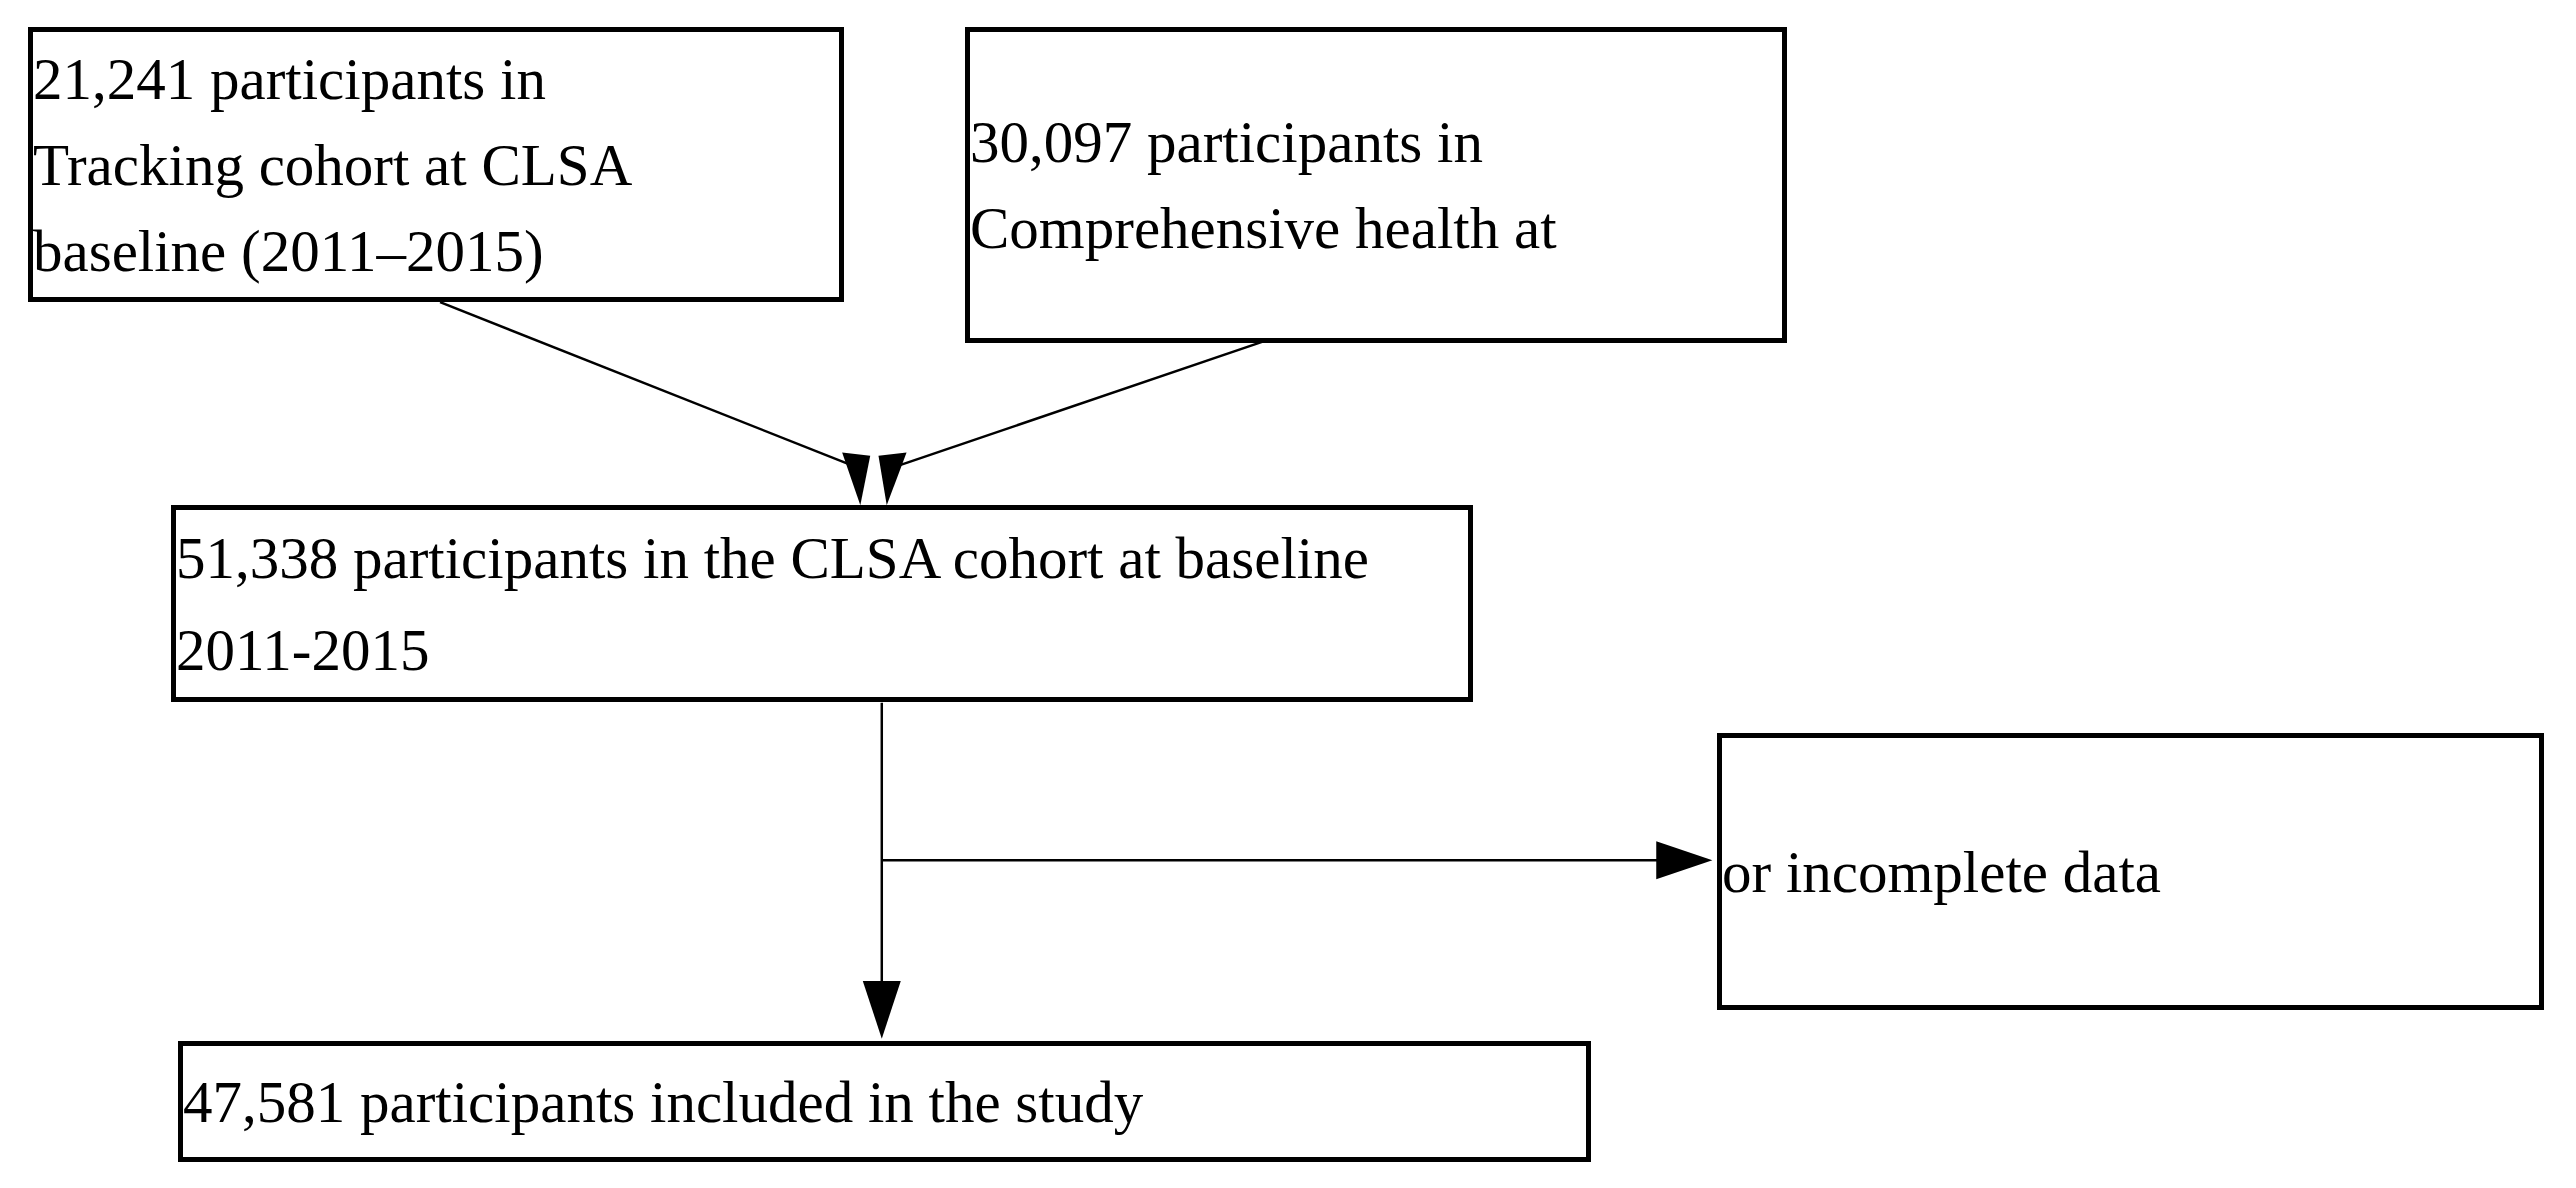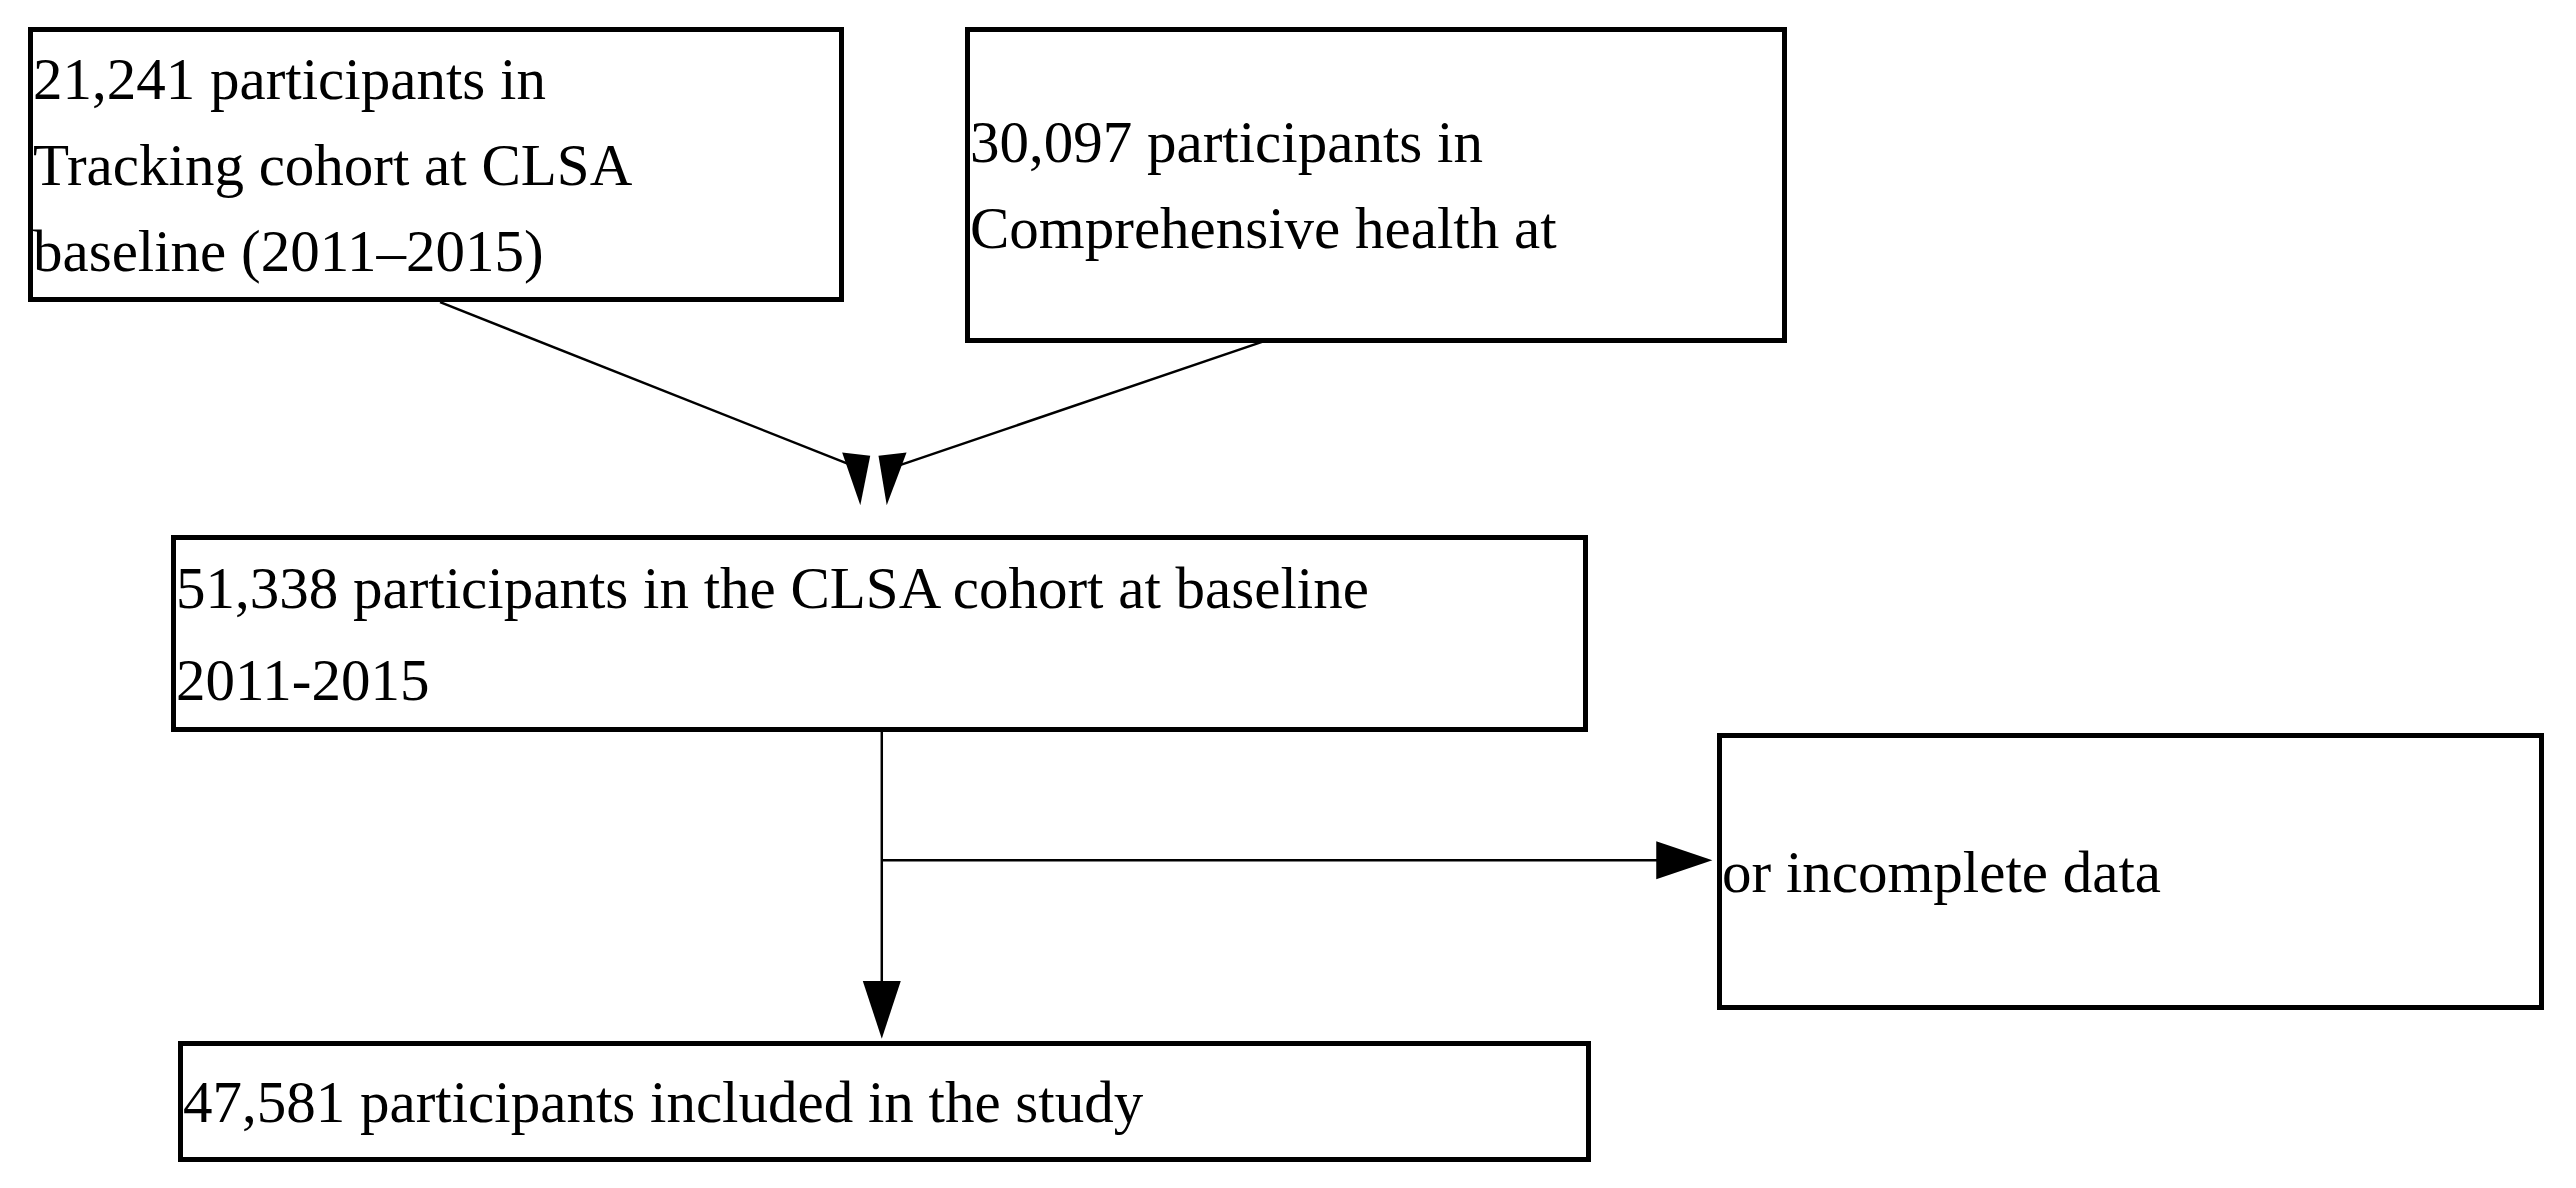--- a/index.html
+++ b/index.html
@@ -34,21 +34,21 @@
     text-align: center;
     font-size: 59px;
     line-height: 86px;
   }
   .flow-box .line {
     display: block;
     white-space: nowrap;
   }
   #box-tracking      { left: 28px;   top: 27px;   width: 816px;  height: 275px; }
   #box-comprehensive { left: 965px; top: 27px;   width: 822px;  height: 316px; }
-  #box-baseline      { left: 171px;  top: 505px;  width: 1417px; height: 197px; line-height: 92px; margin-top: 30px; }
+  #box-baseline      { left: 171px;  top: 505px;  width: 1302px; height: 197px; line-height: 92px; }
   #box-excluded      { left: 1717px; top: 733px;  width: 827px; height: 277px; }
   #box-included      { left: 178px;  top: 1041px; width: 1413px; height: 121px; }
   .stroke-line {
     stroke: #000000;
     stroke-width: 3px;
     fill: none;
   }
   .arrowhead {
     fill: #000000;
     stroke: none;

